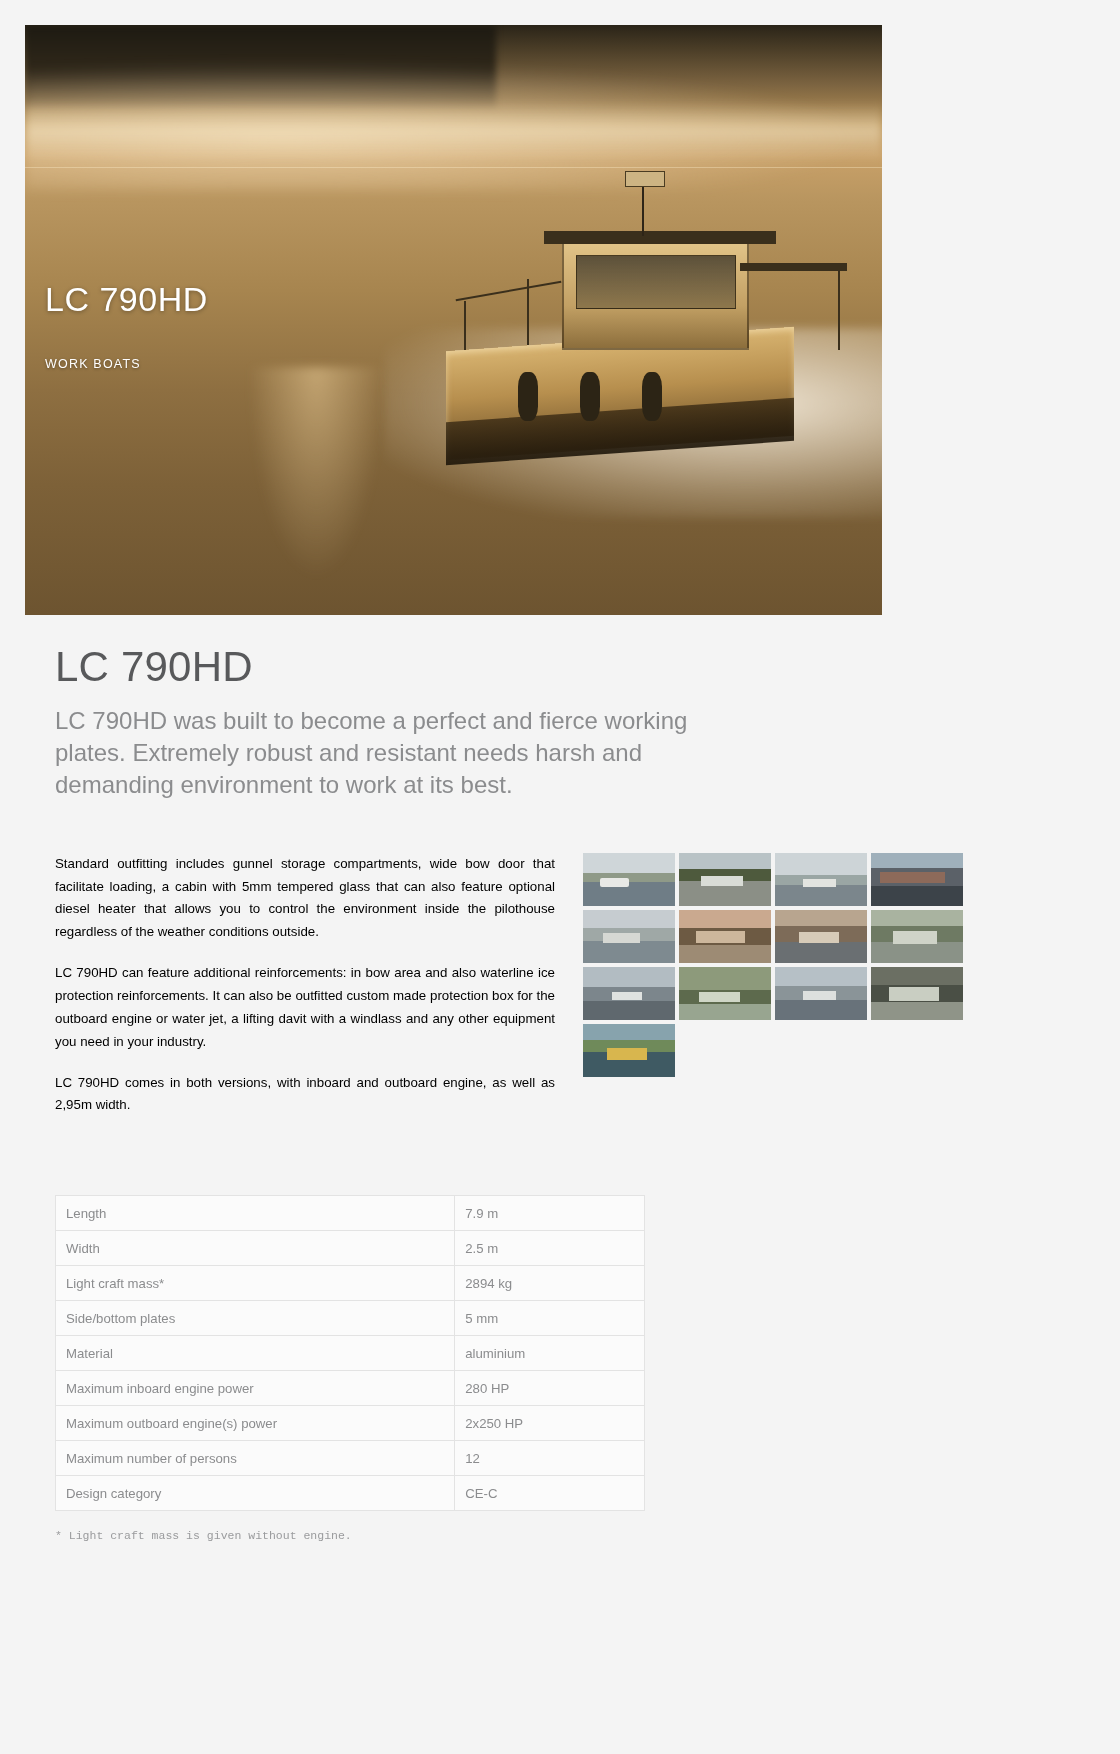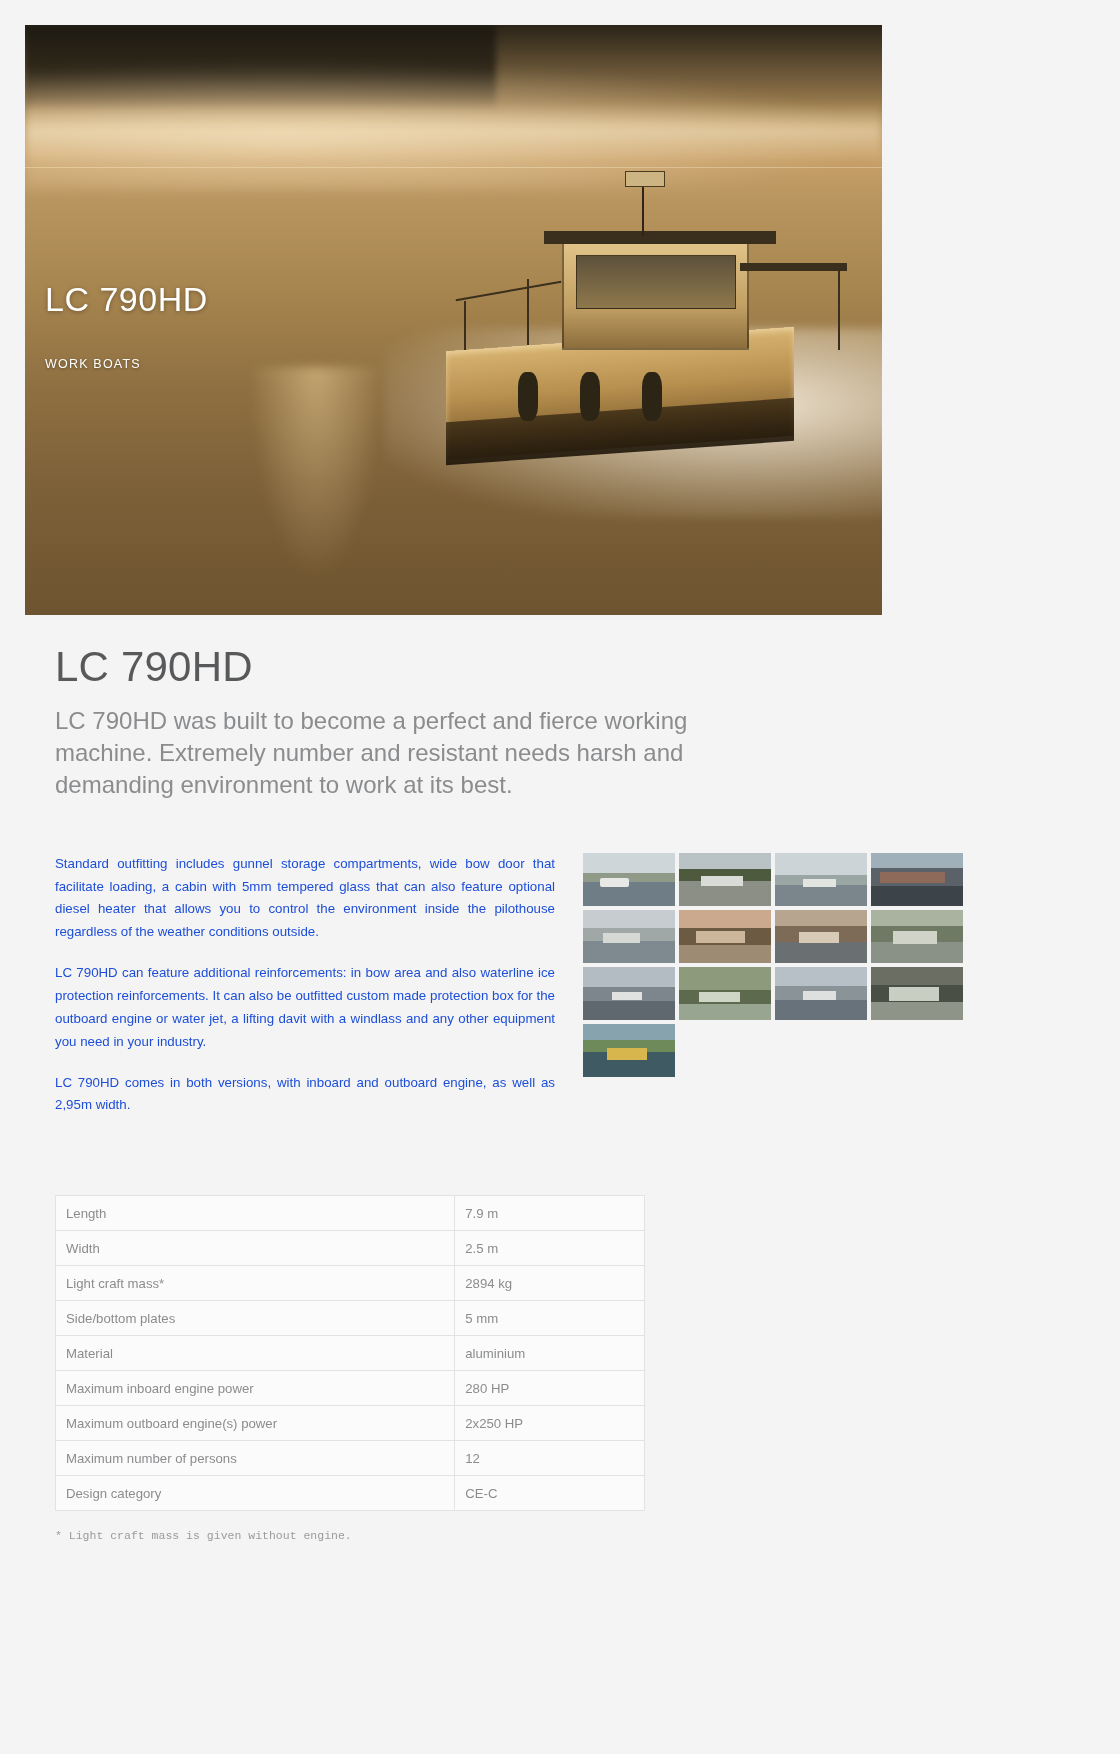--- a/index.html
+++ b/index.html
@@ -229,21 +229,21 @@
     gap: 18px;
     align-items: flex-start;
   }
   .text-col {
     width: 500px;
     flex: 0 0 500px;
   }
   .text-col p {
     font-size: 13.3px;
     line-height: 1.72;
-    color: #1d4ed8;
+    color: #000000;
     text-align: justify;
     margin: 0 0 18px 0;
   }
   .gallery {
     flex: 1 1 auto;
     display: grid;
     grid-template-columns: repeat(4, 92px);
     grid-auto-rows: 53px;
     gap: 4px;
     margin-left: 10px;
@@ -349,21 +349,21 @@
 
     <div class="hero-title-block">
       <div class="hero-title">LC 790HD</div>
       <div class="hero-sub">WORK BOATS</div>
     </div>
   </div>
 
   <div class="content">
 
     <h1 class="page-title">LC 790HD</h1>
-    <p class="lead">LC 790HD was built to become a perfect and fierce working machine. Extremely number and resistant needs harsh and demanding environment to work at its best.</p>
+    <p class="lead">LC 790HD was built to become a perfect and fierce working plates. Extremely robust and resistant needs harsh and demanding environment to work at its best.</p>
 
     <div class="two-col">
 
       <div class="text-col">
         <p>Standard outfitting includes gunnel storage compartments, wide bow door that facilitate loading, a cabin with 5mm tempered glass that can also feature optional diesel heater that allows you to control the environment inside the pilothouse regardless of the weather conditions outside.</p>
         <p>LC 790HD can feature additional reinforcements: in bow area and also waterline ice protection reinforcements. It can also be outfitted custom made protection box for the outboard engine or water jet, a lifting davit with a windlass and any other equipment you need in your industry.</p>
         <p>LC 790HD comes in both versions, with inboard and outboard engine, as well as 2,95m width.</p>
       </div>
 
       <div class="gallery">

